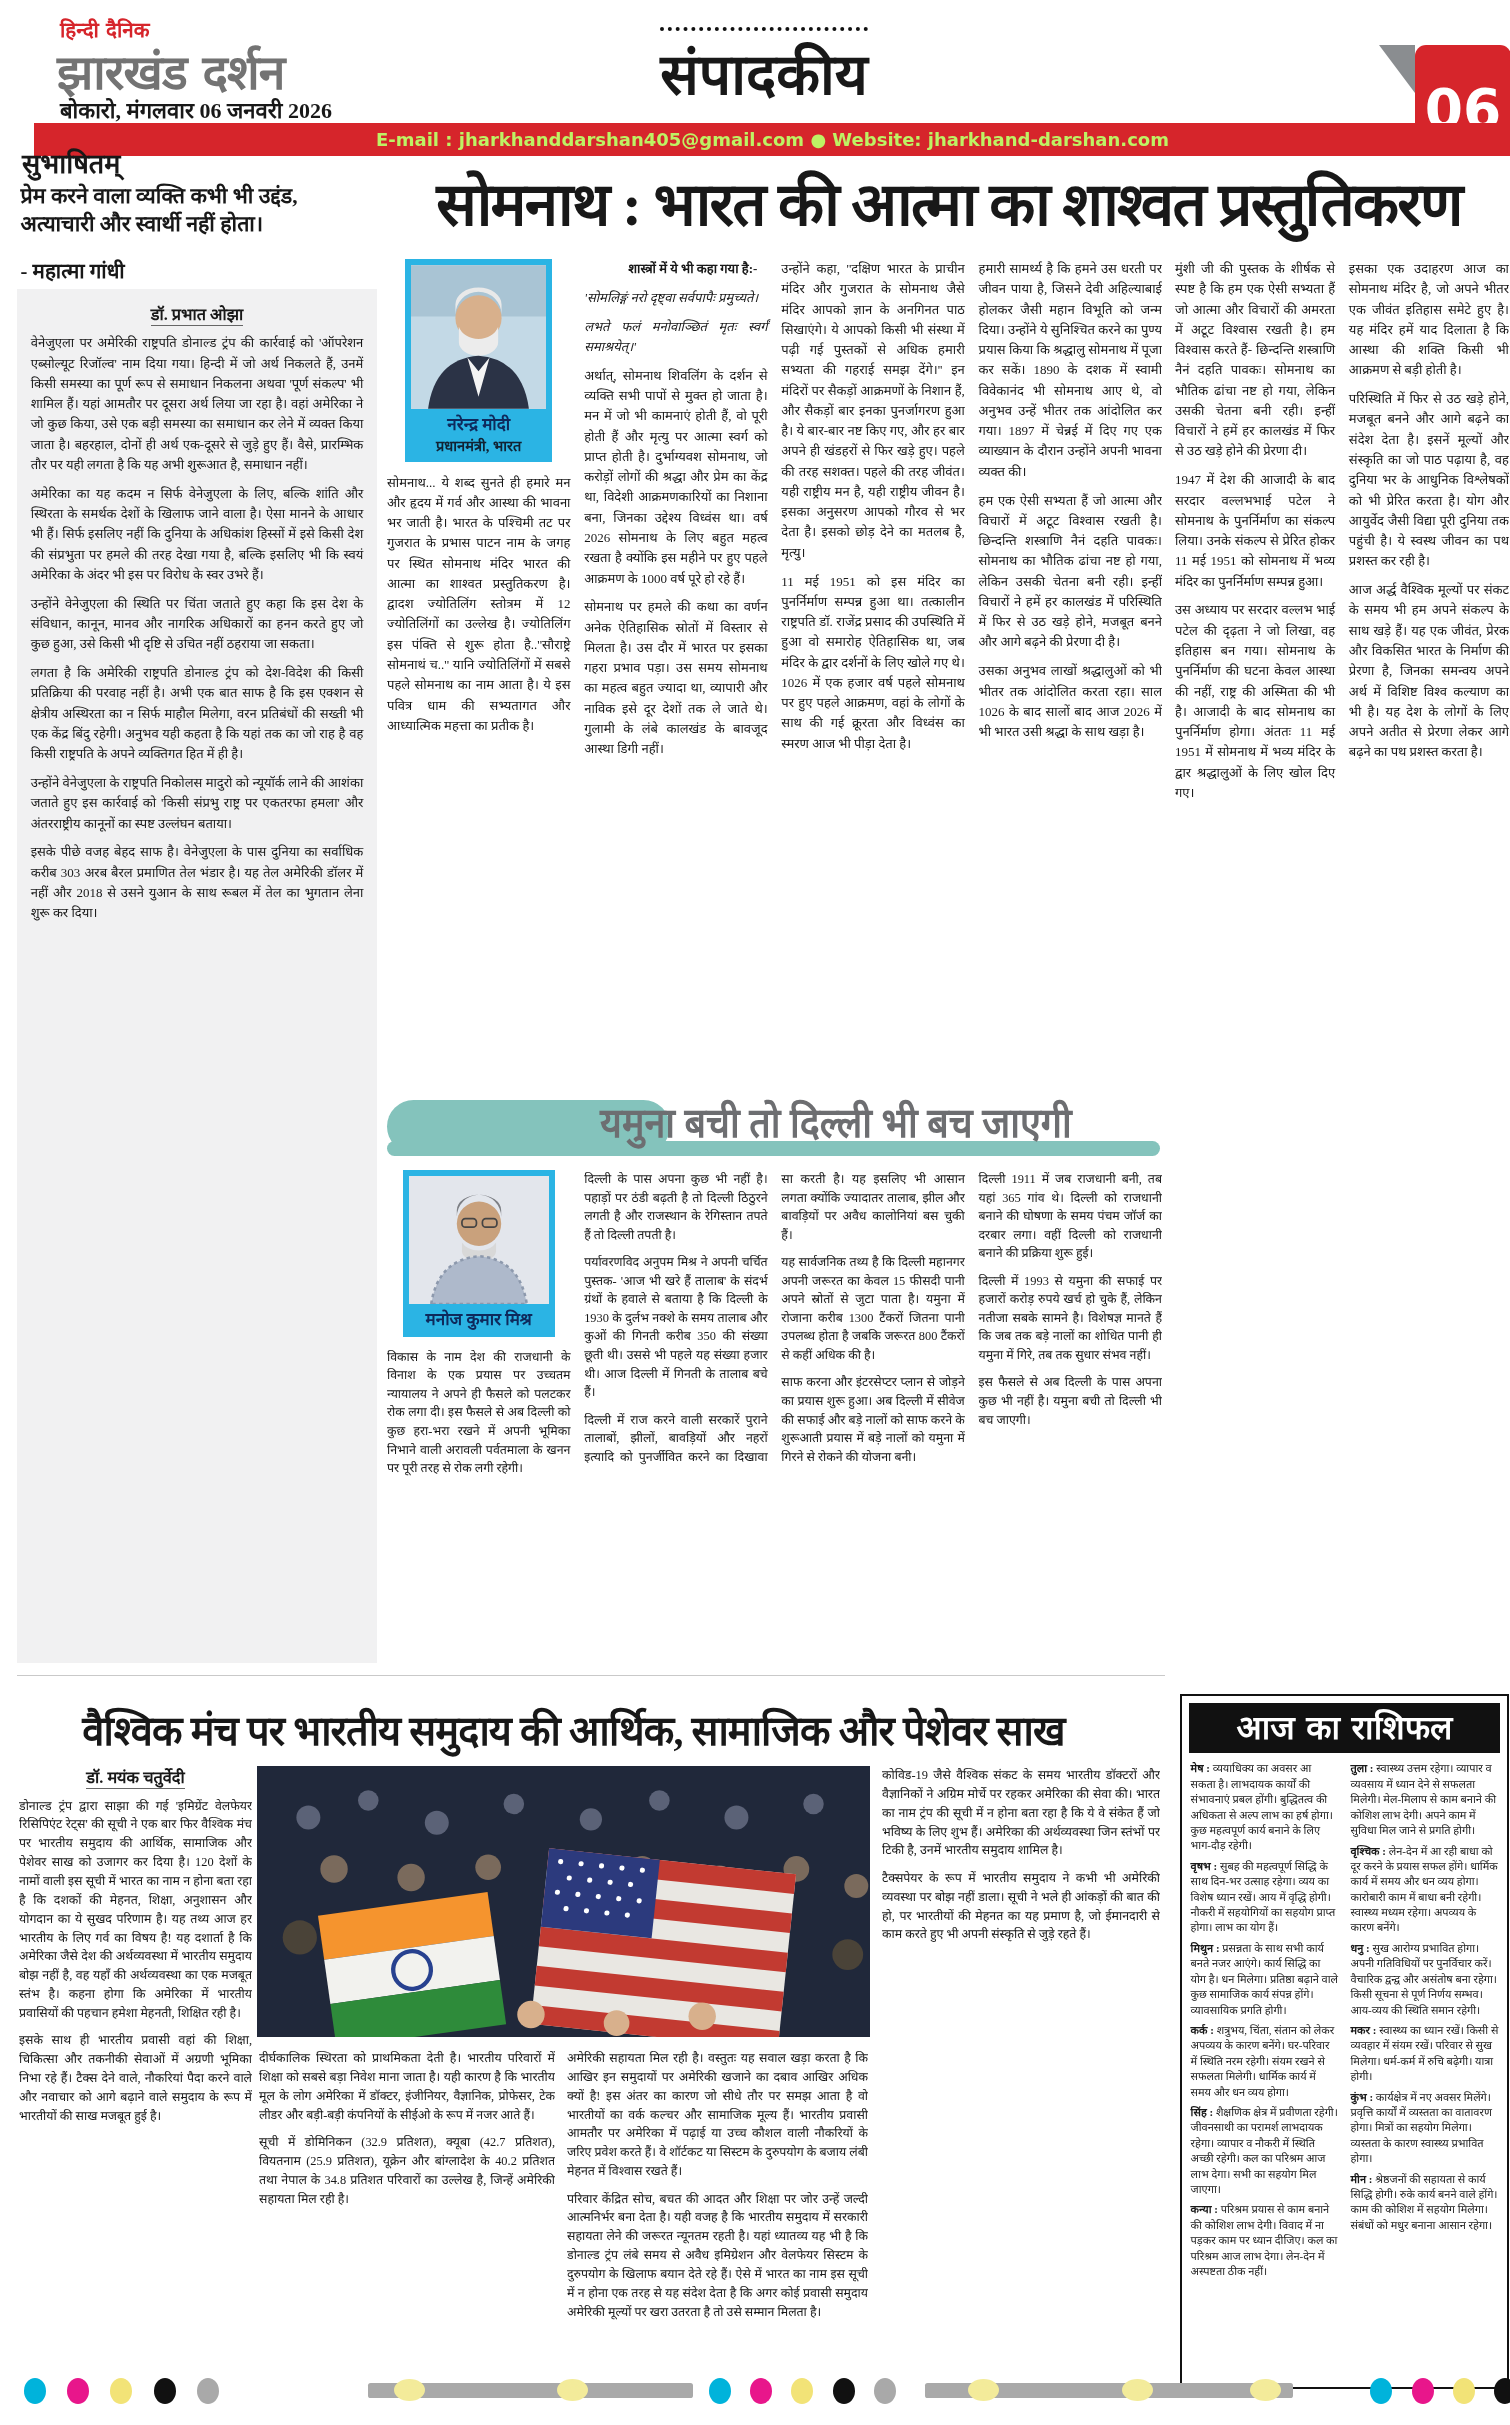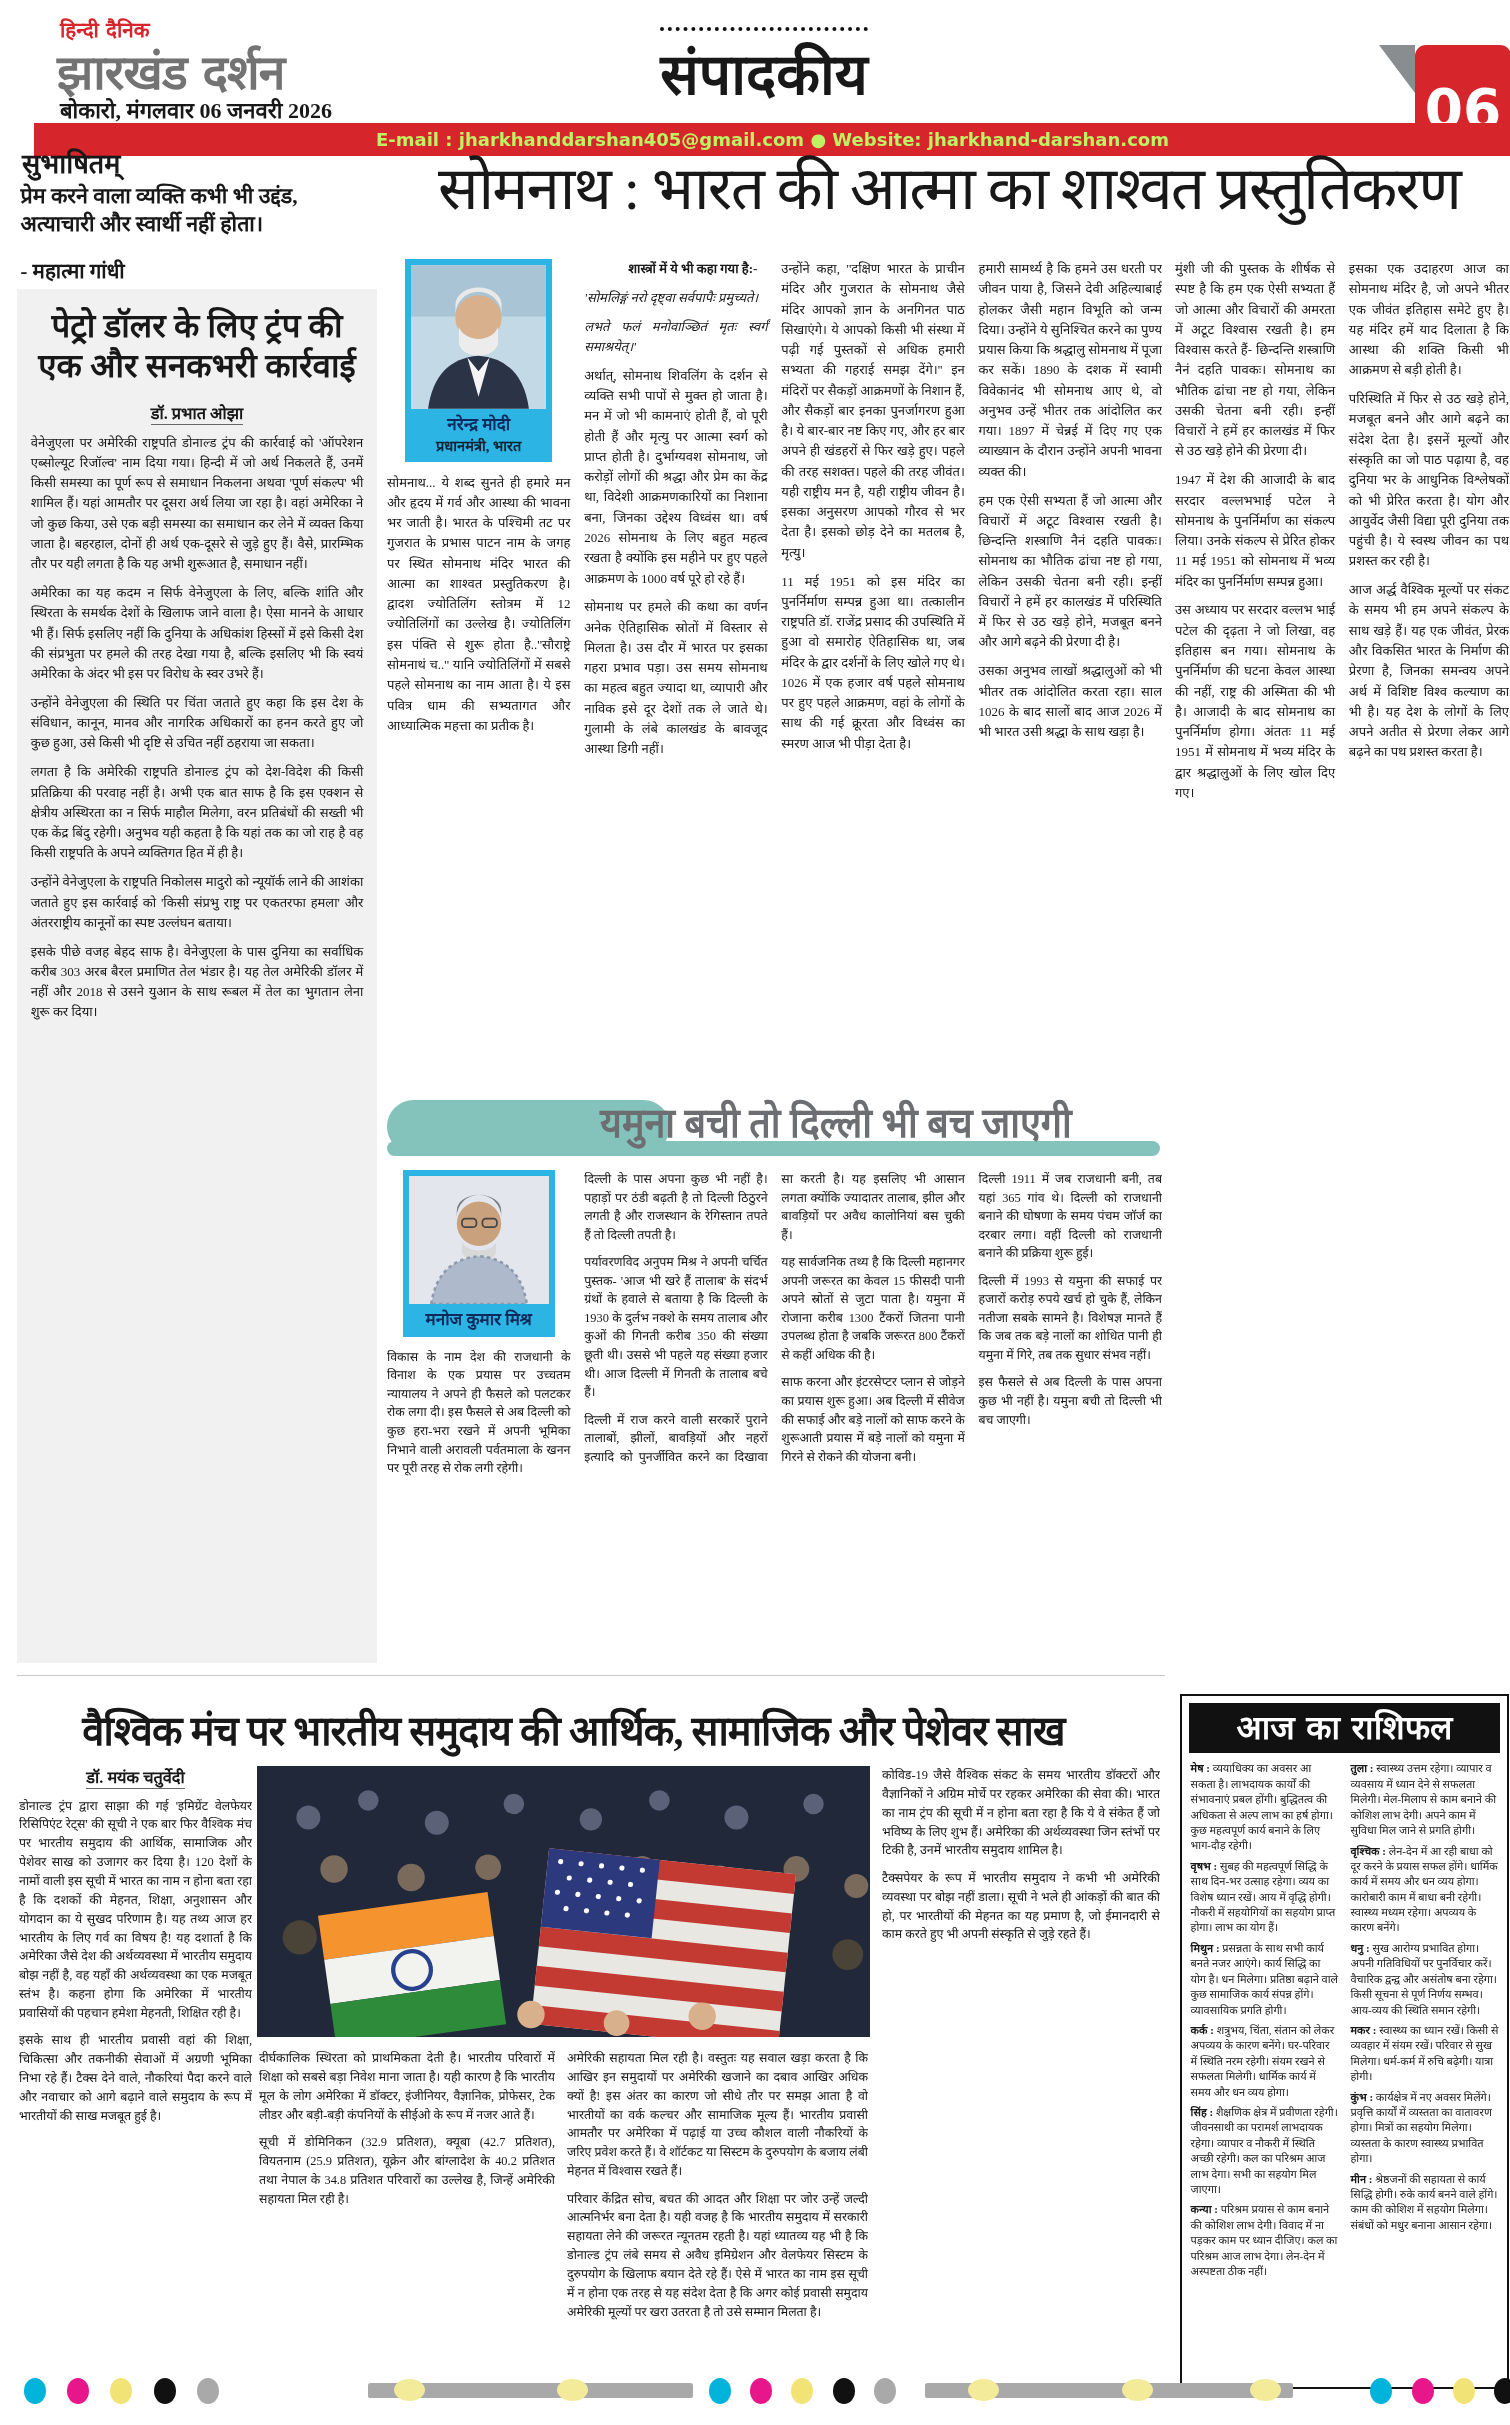--- a/index.html
+++ b/index.html
@@ -21,21 +21,21 @@
   
   .subh-title{left:22px;top:144px;font-size:27px;font-weight:800;}
   .subh-quote{left:20.6px;top:183px;width:356px;font-size:21.4px;font-weight:bold;line-height:1.3;}
   .subh-attr{left:20.6px;top:256px;width:353px;font-size:20.6px;font-weight:bold;}
   .petro-box{left:17px;top:289px;width:360px;height:1374px;background:#f1f1f2;padding:13.7px 13.7px 0 13.7px;box-sizing:border-box;overflow:hidden;}
   .petro-hl{font-size:33px;line-height:1.22;font-weight:800;text-align:center;margin:3.4px 0 15.4px;}
   .byline{text-align:center;font-size:16.3px;font-weight:bold;margin:0 0 8.6px;}
   .byline span{border-bottom:0.9px solid #666;padding-bottom:0.9px;}
   .bp{font-size:13px;line-height:1.56;text-align:justify;margin:0 0 8.6px;}
   
-  .som-hl{left:387px;top:156px;width:1124px;text-align:center;font-size:60px;font-weight:400;letter-spacing:-1.7px;line-height:1.1;}
+  .som-hl{left:387px;top:172px;width:1124px;text-align:center;font-size:60px;font-weight:700;letter-spacing:-1.7px;line-height:1.1;}
   #som-cols{left:387px;top:259px;width:775px;height:827px;column-count:4;column-gap:13.7px;overflow:hidden;}
   #som-tail{left:1175px;top:259px;width:334px;height:1405px;column-count:2;column-gap:13.7px;overflow:hidden;}
   .photo-card{width:147px;background:#2bb4e4;padding:6px 6px 6.9px;box-sizing:border-box;margin:0 auto 10.3px;break-inside:avoid;}
   .photo-area{width:135px;height:144px;background:#cfe0ea;overflow:hidden;}
   .photo-name{font-size:17px;font-weight:800;color:#0e2a5c;text-align:center;margin-top:3.4px;}
   .photo-role{font-size:14.6px;font-weight:bold;color:#123;text-align:center;}
   .shastra{font-weight:800;margin-left:44px;}
   .shloka{font-style:italic;font-weight:normal;}
   
   .yam-pill{left:387px;top:1100px;width:283px;height:53px;background:#84c3bc;border-radius:29px;}
@@ -80,21 +80,20 @@
   <div class="abs section-title"><span>संपादकीय</span></div>
   <div class="abs fold-triangle"></div>
   <div class="abs pageno-box">06</div>
   <div class="abs contact-bar">E-mail : jharkhanddarshan405@gmail.com   ●   Website: jharkhand-darshan.com</div>
 
   <div class="abs subh-title">सुभाषितम्</div>
   <div class="abs subh-quote">प्रेम करने वाला व्यक्ति कभी भी उद्दंड, अत्याचारी और स्वार्थी नहीं होता।</div>
   <div class="abs subh-attr">- महात्मा गांधी</div>
 
   <div class="abs petro-box">
-    <div class="petro-hl">पेट्रो डॉलर के लिए ट्रंप की एक और सनकभरी कार्रवाई</div>
     <div class="byline"><span>डॉ. प्रभात ओझा</span></div>
     <p class="bp">वेनेजुएला पर अमेरिकी राष्ट्रपति डोनाल्ड ट्रंप की कार्रवाई को 'ऑपरेशन एब्सोल्यूट रिजॉल्व' नाम दिया गया। हिन्दी में जो अर्थ निकलते हैं, उनमें किसी समस्या का पूर्ण रूप से समाधान निकलना अथवा 'पूर्ण संकल्प' भी शामिल हैं। यहां आमतौर पर दूसरा अर्थ लिया जा रहा है। वहां अमेरिका ने जो कुछ किया, उसे एक बड़ी समस्या का समाधान कर लेने में व्यक्त किया जाता है। बहरहाल, दोनों ही अर्थ एक-दूसरे से जुड़े हुए हैं। वैसे, प्रारम्भिक तौर पर यही लगता है कि यह अभी शुरूआत है, समाधान नहीं।</p>
     <p class="bp">अमेरिका का यह कदम न सिर्फ वेनेजुएला के लिए, बल्कि शांति और स्थिरता के समर्थक देशों के खिलाफ जाने वाला है। ऐसा मानने के आधार भी हैं। सिर्फ इसलिए नहीं कि दुनिया के अधिकांश हिस्सों में इसे किसी देश की संप्रभुता पर हमले की तरह देखा गया है, बल्कि इसलिए भी कि स्वयं अमेरिका के अंदर भी इस पर विरोध के स्वर उभरे हैं।</p>
     <p class="bp">उन्होंने वेनेजुएला की स्थिति पर चिंता जताते हुए कहा कि इस देश के संविधान, कानून, मानव और नागरिक अधिकारों का हनन करते हुए जो कुछ हुआ, उसे किसी भी दृष्टि से उचित नहीं ठहराया जा सकता।</p>
     <p class="bp">लगता है कि अमेरिकी राष्ट्रपति डोनाल्ड ट्रंप को देश-विदेश की किसी प्रतिक्रिया की परवाह नहीं है। अभी एक बात साफ है कि इस एक्शन से क्षेत्रीय अस्थिरता का न सिर्फ माहौल मिलेगा, वरन प्रतिबंधों की सख्ती भी एक केंद्र बिंदु रहेगी। अनुभव यही कहता है कि यहां तक का जो राह है वह किसी राष्ट्रपति के अपने व्यक्तिगत हित में ही है।</p>
     <p class="bp">उन्होंने वेनेजुएला के राष्ट्रपति निकोलस मादुरो को न्यूयॉर्क लाने की आशंका जताते हुए इस कार्रवाई को 'किसी संप्रभु राष्ट्र पर एकतरफा हमला' और अंतरराष्ट्रीय कानूनों का स्पष्ट उल्लंघन बताया।</p>
     <p class="bp">इसके पीछे वजह बेहद साफ है। वेनेजुएला के पास दुनिया का सर्वाधिक करीब 303 अरब बैरल प्रमाणित तेल भंडार है। यह तेल अमेरिकी डॉलर में नहीं और 2018 से उसने युआन के साथ रूबल में तेल का भुगतान लेना शुरू कर दिया।</p>
   </div>
 
   <div class="abs som-hl">सोमनाथ : भारत की आत्मा का शाश्वत प्रस्तुतिकरण</div>

